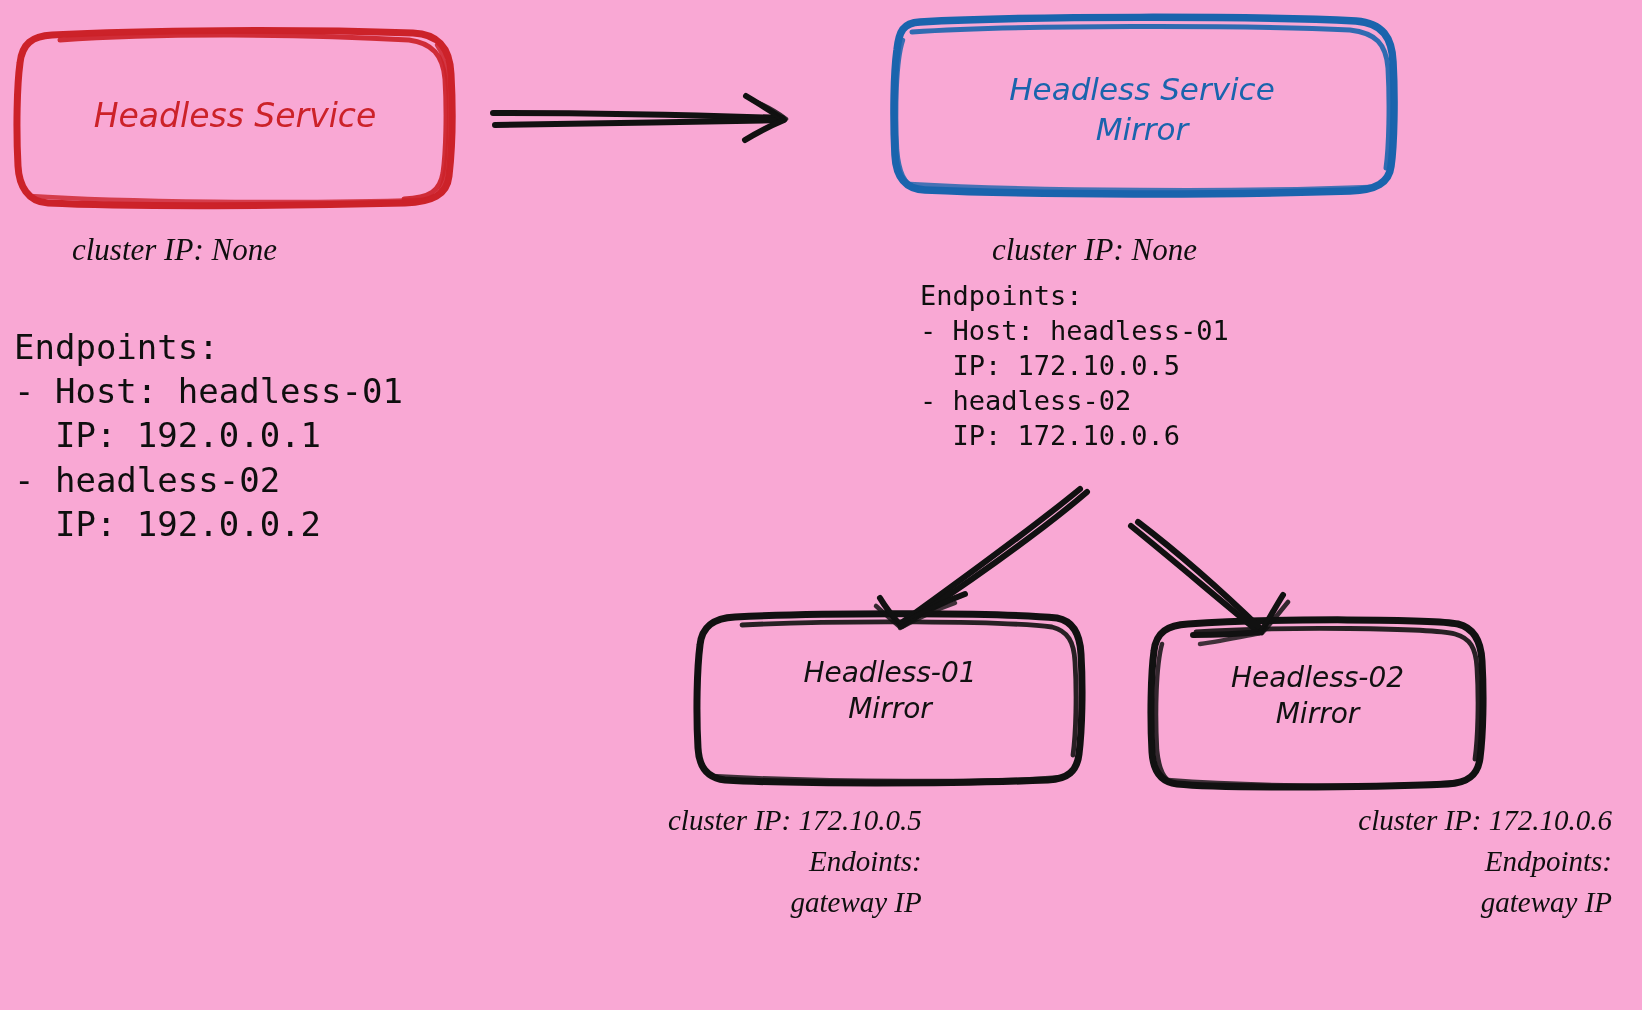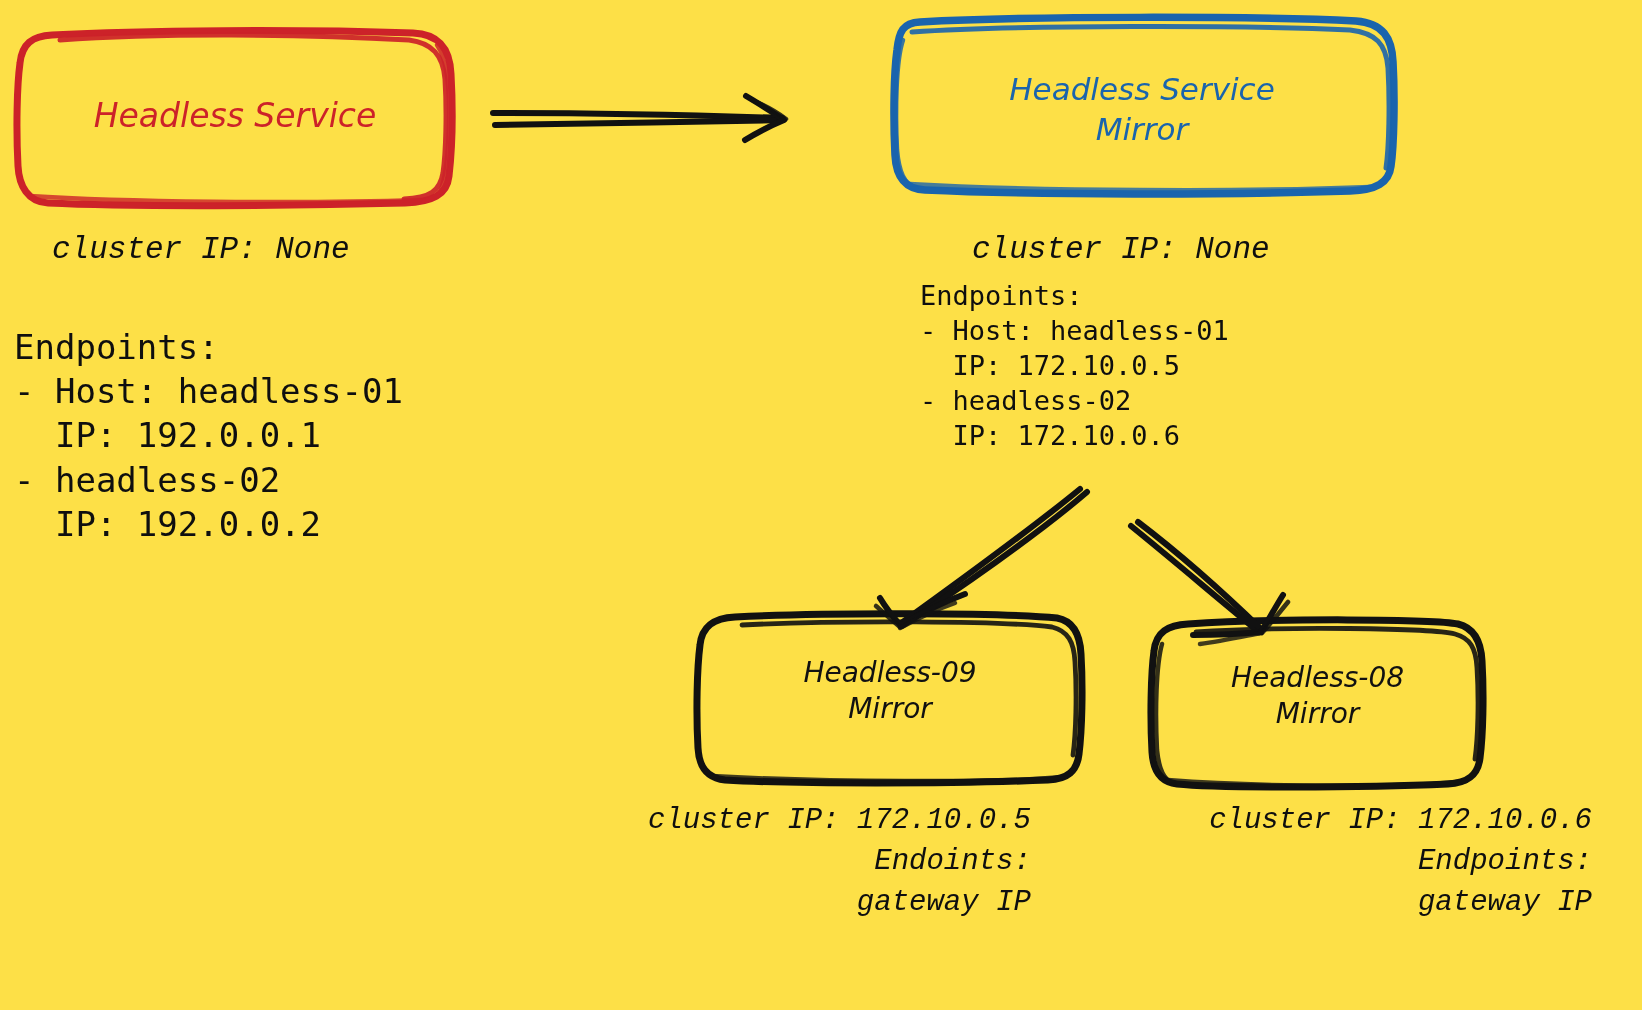--- a/index.html
+++ b/index.html
@@ -4,21 +4,21 @@
 <style>
   html, body {
     margin: 0;
     padding: 0;
     background: #ffffff;
   }
   #canvas {
     position: relative;
     width: 1642px;
     height: 1010px;
-    background: #fde047;
+    background: #f9a8d4;
     overflow: hidden;
     font-family: "DejaVu Sans", sans-serif;
   }
   .svg-layer {
     position: absolute;
     top: 0;
     left: 0;
     width: 1642px;
     height: 1010px;
     pointer-events: none;
@@ -34,25 +34,26 @@
   }
   .mono-block {
     position: absolute;
     font-family: "DejaVu Sans Mono", monospace;
     color: #0f0f0f;
     white-space: pre;
     line-height: 1.30;
   }
   .hand-text {
     position: absolute;
-    font-family: Liberation Mono, monospace;
+    font-family: Liberation Serif, serif;
     font-style: italic;
     color: #0f0f0f;
     white-space: pre-line;
     line-height: 1.42;
+    margin-left: 20px;
   }
 
   
   #node-headless-service-label {
     left: 18px; top: 95px;
     width: 434px;
     font-size: 33px;
     color: #cc2229;
   }
   
@@ -162,24 +163,24 @@
       <path d="M 1288,602 C 1280,612 1270,624 1262,633" stroke-width="4.5" opacity="0.85"></path>
       <path d="M 1200,644 C 1222,641 1245,636 1261,633" stroke-width="4.5" opacity="0.8"></path>
     </g>
   </svg>
 
   <div class="node-label" id="node-headless-service-label">Headless Service</div>
 
   <div class="node-label" id="node-headless-service-mirror-label">Headless Service
 Mirror</div>
 
-  <div class="node-label" id="node-headless-01-mirror-label">Headless-09
+  <div class="node-label" id="node-headless-01-mirror-label">Headless-01
 Mirror</div>
 
-  <div class="node-label" id="node-headless-02-mirror-label">Headless-08
+  <div class="node-label" id="node-headless-02-mirror-label">Headless-02
 Mirror</div>
 
   <div class="hand-text" id="caption-left-clusterip">cluster IP: None</div>
 
   <div class="hand-text" id="caption-right-clusterip">cluster IP: None</div>
 
   <div class="mono-block" id="endpoints-left">Endpoints:
 - Host: headless-01
   IP: 192.0.0.1
 - headless-02

